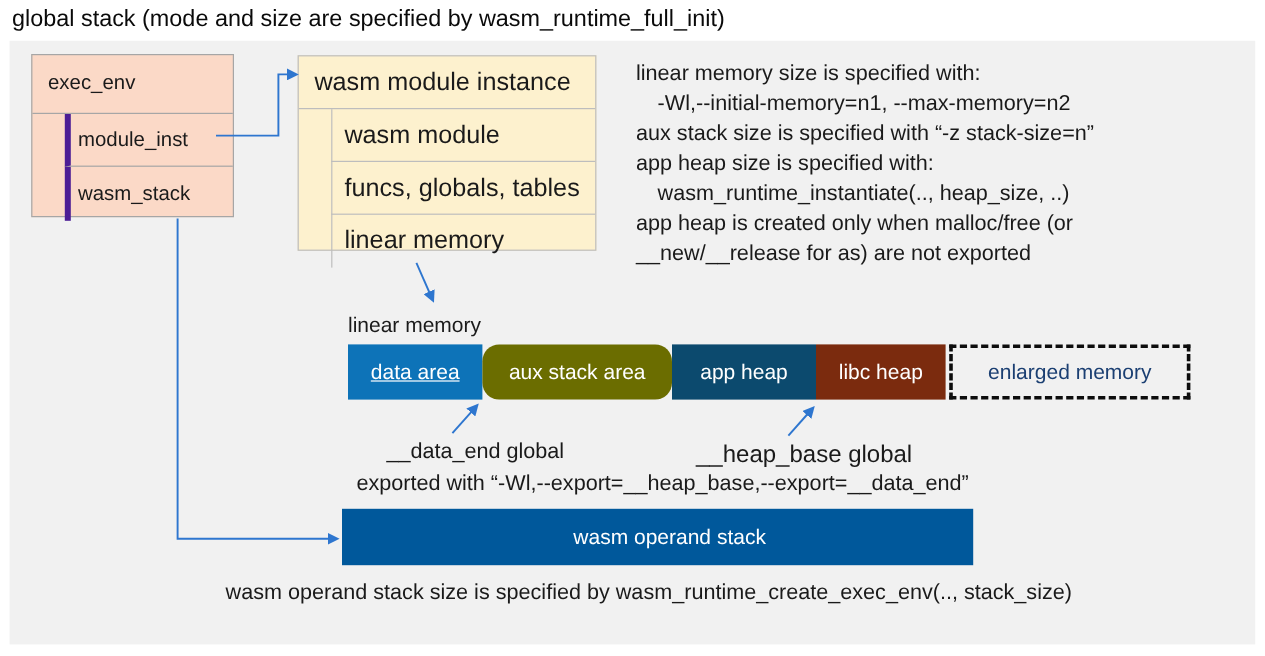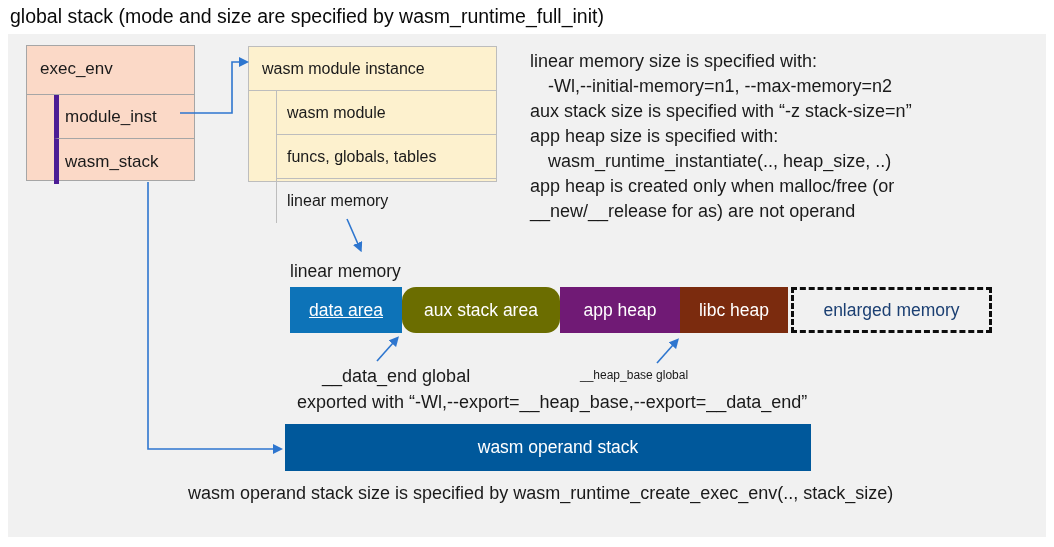--- a/index.html
+++ b/index.html
@@ -12,22 +12,22 @@
   
   .exec{left:26px;top:45px;width:169px;height:136px;background:#fbd9c7;
         border:1px solid #a6a6a6;box-sizing:border-box;font-size:17px}
   .exec-header{height:49px;line-height:45px;padding-left:13px;border-bottom:1px solid #a6a6a6;box-sizing:border-box}
   .exec-rows{margin-left:27px}
   .exec-row{height:44px;line-height:44px;padding-left:6px;box-sizing:border-box;
             border-left:5px solid #4c1d95;border-bottom:1px solid #a6a6a6}
   .exec-row:last-child{border-bottom:none;height:45px;line-height:45px}
 
   
-  .module{left:248px;top:46px;width:249px;height:136px;background:#fdf1ce;
-          border:1px solid #bdbdbd;box-sizing:border-box;font-size:16px}
+  .module{left:248px;top:46px;width:249px;height:163px;background:#fdf1ce;
+          border:1px solid #bdbdbd;box-sizing:border-box;font-size:21px}
   .module-header{height:44px;line-height:44px;padding-left:13px;border-bottom:1px solid #bdbdbd;box-sizing:border-box}
   .module-rows{margin-left:27px}
   .module-row{height:44px;line-height:44px;padding-left:10px;box-sizing:border-box;
               border-left:1px solid #bdbdbd;border-bottom:1px solid #bdbdbd}
   .module-row:last-child{border-bottom:none}
 
   
   .notes-top{left:530px;top:49px;font-size:18px;line-height:25px;white-space:nowrap}
   .notes-top .indent{padding-left:18px}
 
@@ -35,21 +35,21 @@
   .lm-label{left:290px;top:261px;font-size:17.5px}
   .bar{left:290px;top:287px;height:46px;display:flex}
   .seg{color:#ffffff;display:flex;align-items:center;justify-content:center;
        font-size:17.5px;white-space:nowrap;box-sizing:border-box}
   .seg1{width:112px}.seg2{width:158px}.seg3{width:120px}.seg4{width:108px}
   .enlarged{left:791px;top:287px;width:201px;height:46px;border:3px dashed #0d0d0d;
             box-sizing:border-box;display:flex;align-items:center;justify-content:center;
             font-size:17.5px;background:#f1f1f1;white-space:nowrap}
 
   .data-end-label{left:322px;top:366px;font-size:18px;white-space:nowrap}
-  .heap-base-label{left:580px;top:368px;font-size:12px;white-space:nowrap}
+  .heap-base-label{left:580px;top:368px;font-size:20px;white-space:nowrap}
   .exported-note{left:297px;top:392px;font-size:18px;white-space:nowrap}
 
   
   .opstack{left:285px;top:424px;width:506px;height:47px;display:flex;align-items:center;
            justify-content:center;color:#ffffff;font-size:17.5px}
 
   .notes-bottom{left:188px;top:480px;font-size:18px;line-height:26px;white-space:nowrap}
 
   .arrows{left:0;top:0;pointer-events:none}
 </style>
@@ -79,28 +79,28 @@
     </div>
   </div>
 
   <div class="abs notes-top">
     <div>linear memory size is specified with:</div>
     <div class="indent">-Wl,--initial-memory=n1, --max-memory=n2</div>
     <div>aux stack size is specified with “-z stack-size=n”</div>
     <div>app heap size is specified with:</div>
     <div class="indent">wasm_runtime_instantiate(.., heap_size, ..)</div>
     <div>app heap is created only when malloc/free (or</div>
-    <div>__new/__release for as) are not operand</div>
+    <div>__new/__release for as) are not exported</div>
   </div>
 
   <div class="abs lm-label">linear memory</div>
   <div class="abs bar">
     <div class="seg seg1" style="background-color: rgb(13, 115, 184); text-decoration: underline;">data area</div>
     <div class="seg seg2" style="background-color: rgb(107, 109, 0); border-radius: 14px;">aux stack area</div>
-    <div class="seg seg3" style="background-color: #701a75;">app heap</div>
+    <div class="seg seg3" style="background-color: #0c4a6e;">app heap</div>
     <div class="seg seg4" style="background-color: rgb(123, 43, 14);">libc heap</div>
   </div>
   <div class="abs enlarged" style="color: rgb(27, 63, 114);">enlarged memory</div>
 
   <div class="abs data-end-label">__data_end global</div>
   <div class="abs heap-base-label">__heap_base global</div>
   <div class="abs exported-note">exported with “-Wl,--export=__heap_base,--export=__data_end”</div>
 
   <div class="abs opstack" style="background-color: rgb(0, 88, 155); padding-left: 20px;">wasm operand stack</div>
 

